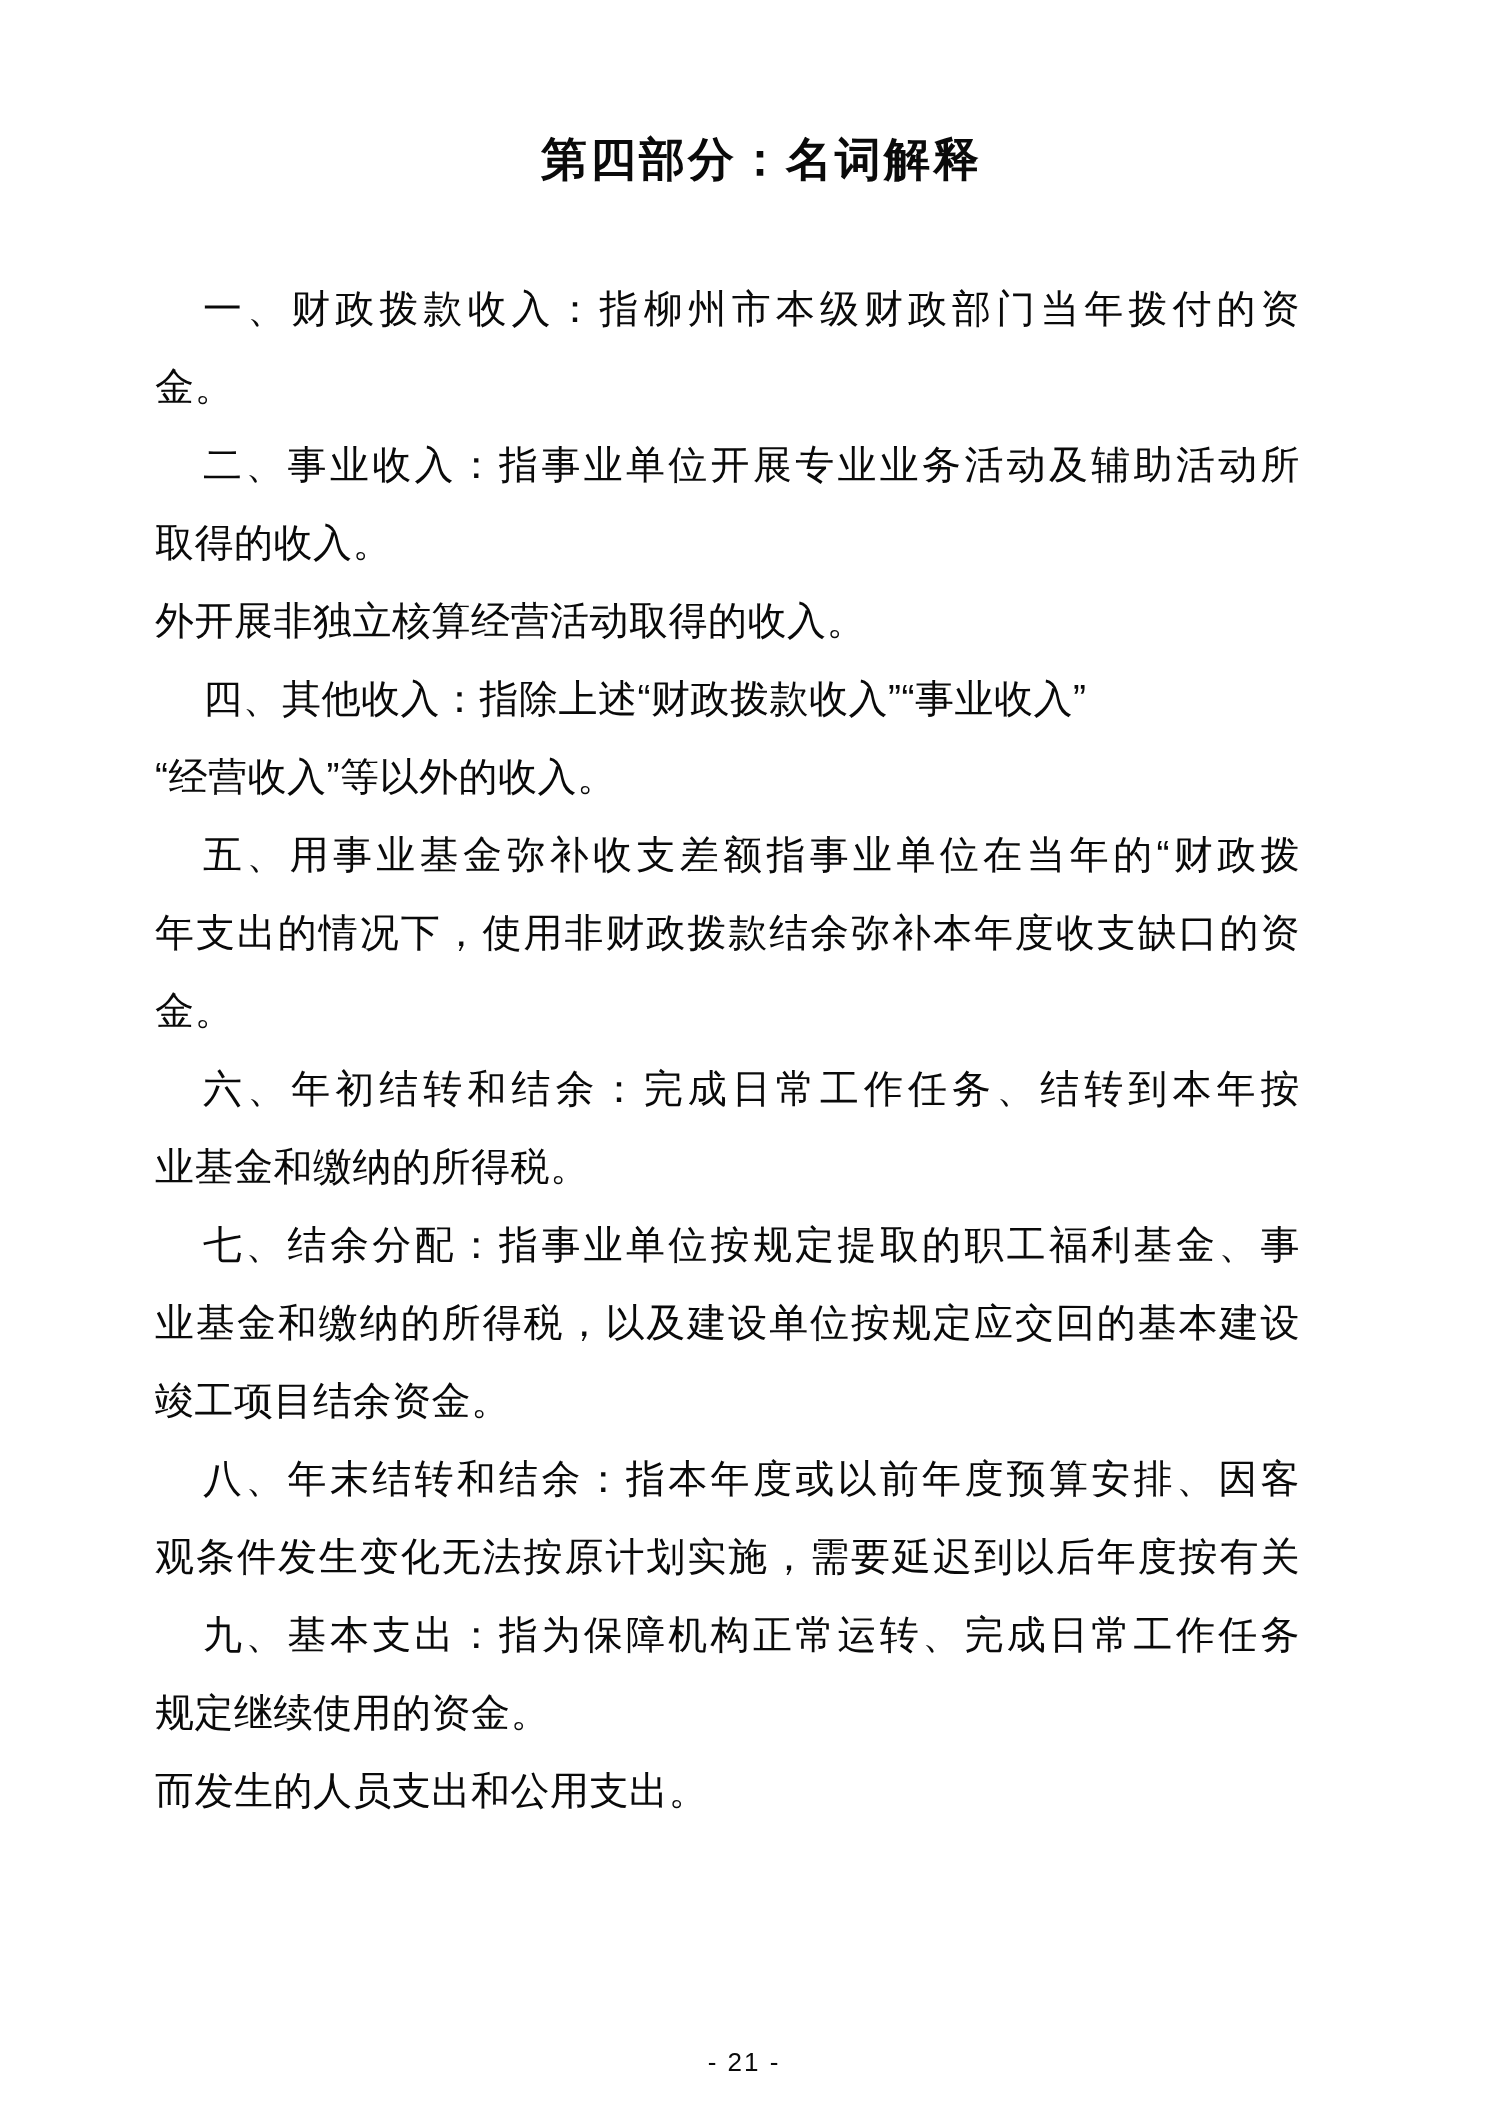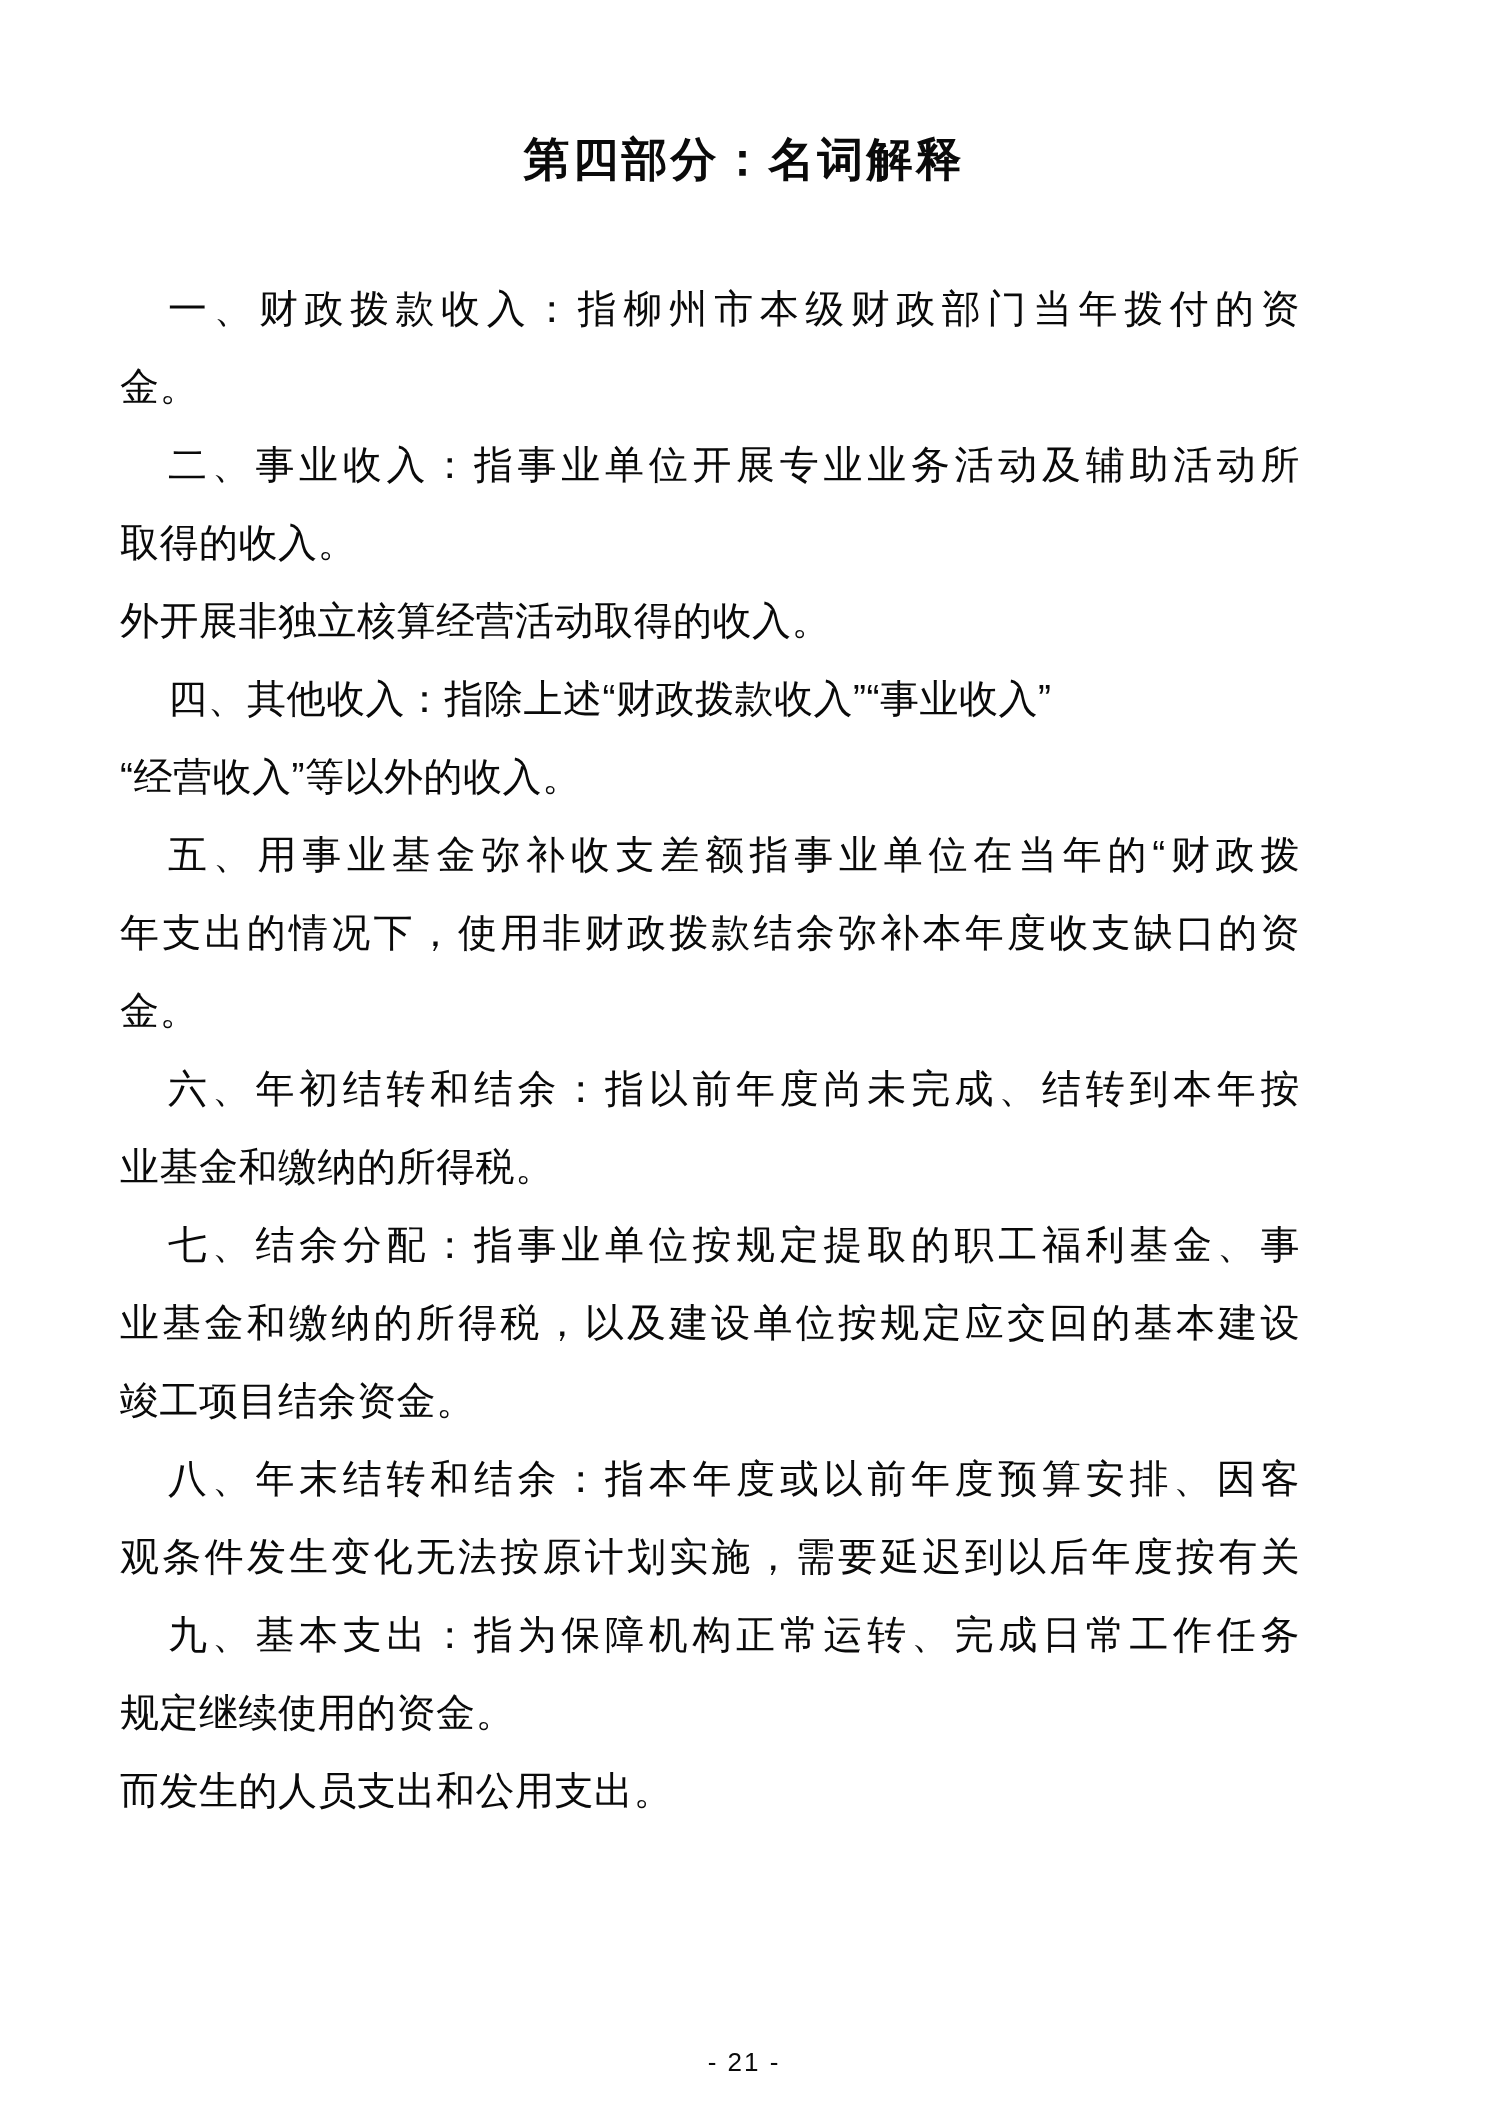--- a/index.html
+++ b/index.html
@@ -10,20 +10,21 @@
   .page {
     width: 1488px;
     height: 2104px;
     background: #ffffff;
     color: #0a0a0a;
     font-family: "Liberation Sans", sans-serif;
     position: relative;
     overflow: hidden;
     margin: 0 auto;
     box-sizing: border-box;
+    padding-left: 35px;
   }
   .title {
     margin: 0;
     padding-top: 122px;
     text-align: center;
     font-size: 46px;
     line-height: 74px;
     font-weight: 700;
     letter-spacing: 3px;
   }
@@ -67,21 +68,21 @@
       <div class="line first fill">一、财政拨款收入：指柳州市本级财政部门当年拨付的资</div>
       <div class="line">金。</div>
       <div class="line first fill">二、事业收入：指事业单位开展专业业务活动及辅助活动所</div>
       <div class="line">取得的收入。</div>
       <div class="line">外开展非独立核算经营活动取得的收入。</div>
       <div class="line first">四、其他收入：指除上述“财政拨款收入”“事业收入”</div>
       <div class="line">“经营收入”等以外的收入。</div>
       <div class="line first fill">五、用事业基金弥补收支差额指事业单位在当年的“财政拨</div>
       <div class="line fill">年支出的情况下，使用非财政拨款结余弥补本年度收支缺口的资</div>
       <div class="line">金。</div>
-      <div class="line first fill">六、年初结转和结余：指以前年度尚未完成、结转到本年按</div>
+      <div class="line first fill">六、年初结转和结余：完成日常工作任务、结转到本年按</div>
       <div class="line">业基金和缴纳的所得税。</div>
       <div class="line first fill">七、结余分配：指事业单位按规定提取的职工福利基金、事</div>
       <div class="line fill">业基金和缴纳的所得税，以及建设单位按规定应交回的基本建设</div>
       <div class="line">竣工项目结余资金。</div>
       <div class="line first fill">八、年末结转和结余：指本年度或以前年度预算安排、因客</div>
       <div class="line fill">观条件发生变化无法按原计划实施，需要延迟到以后年度按有关</div>
       <div class="line first fill">九、基本支出：指为保障机构正常运转、完成日常工作任务</div>
       <div class="line">规定继续使用的资金。</div>
       <div class="line">而发生的人员支出和公用支出。</div>
     </div>

